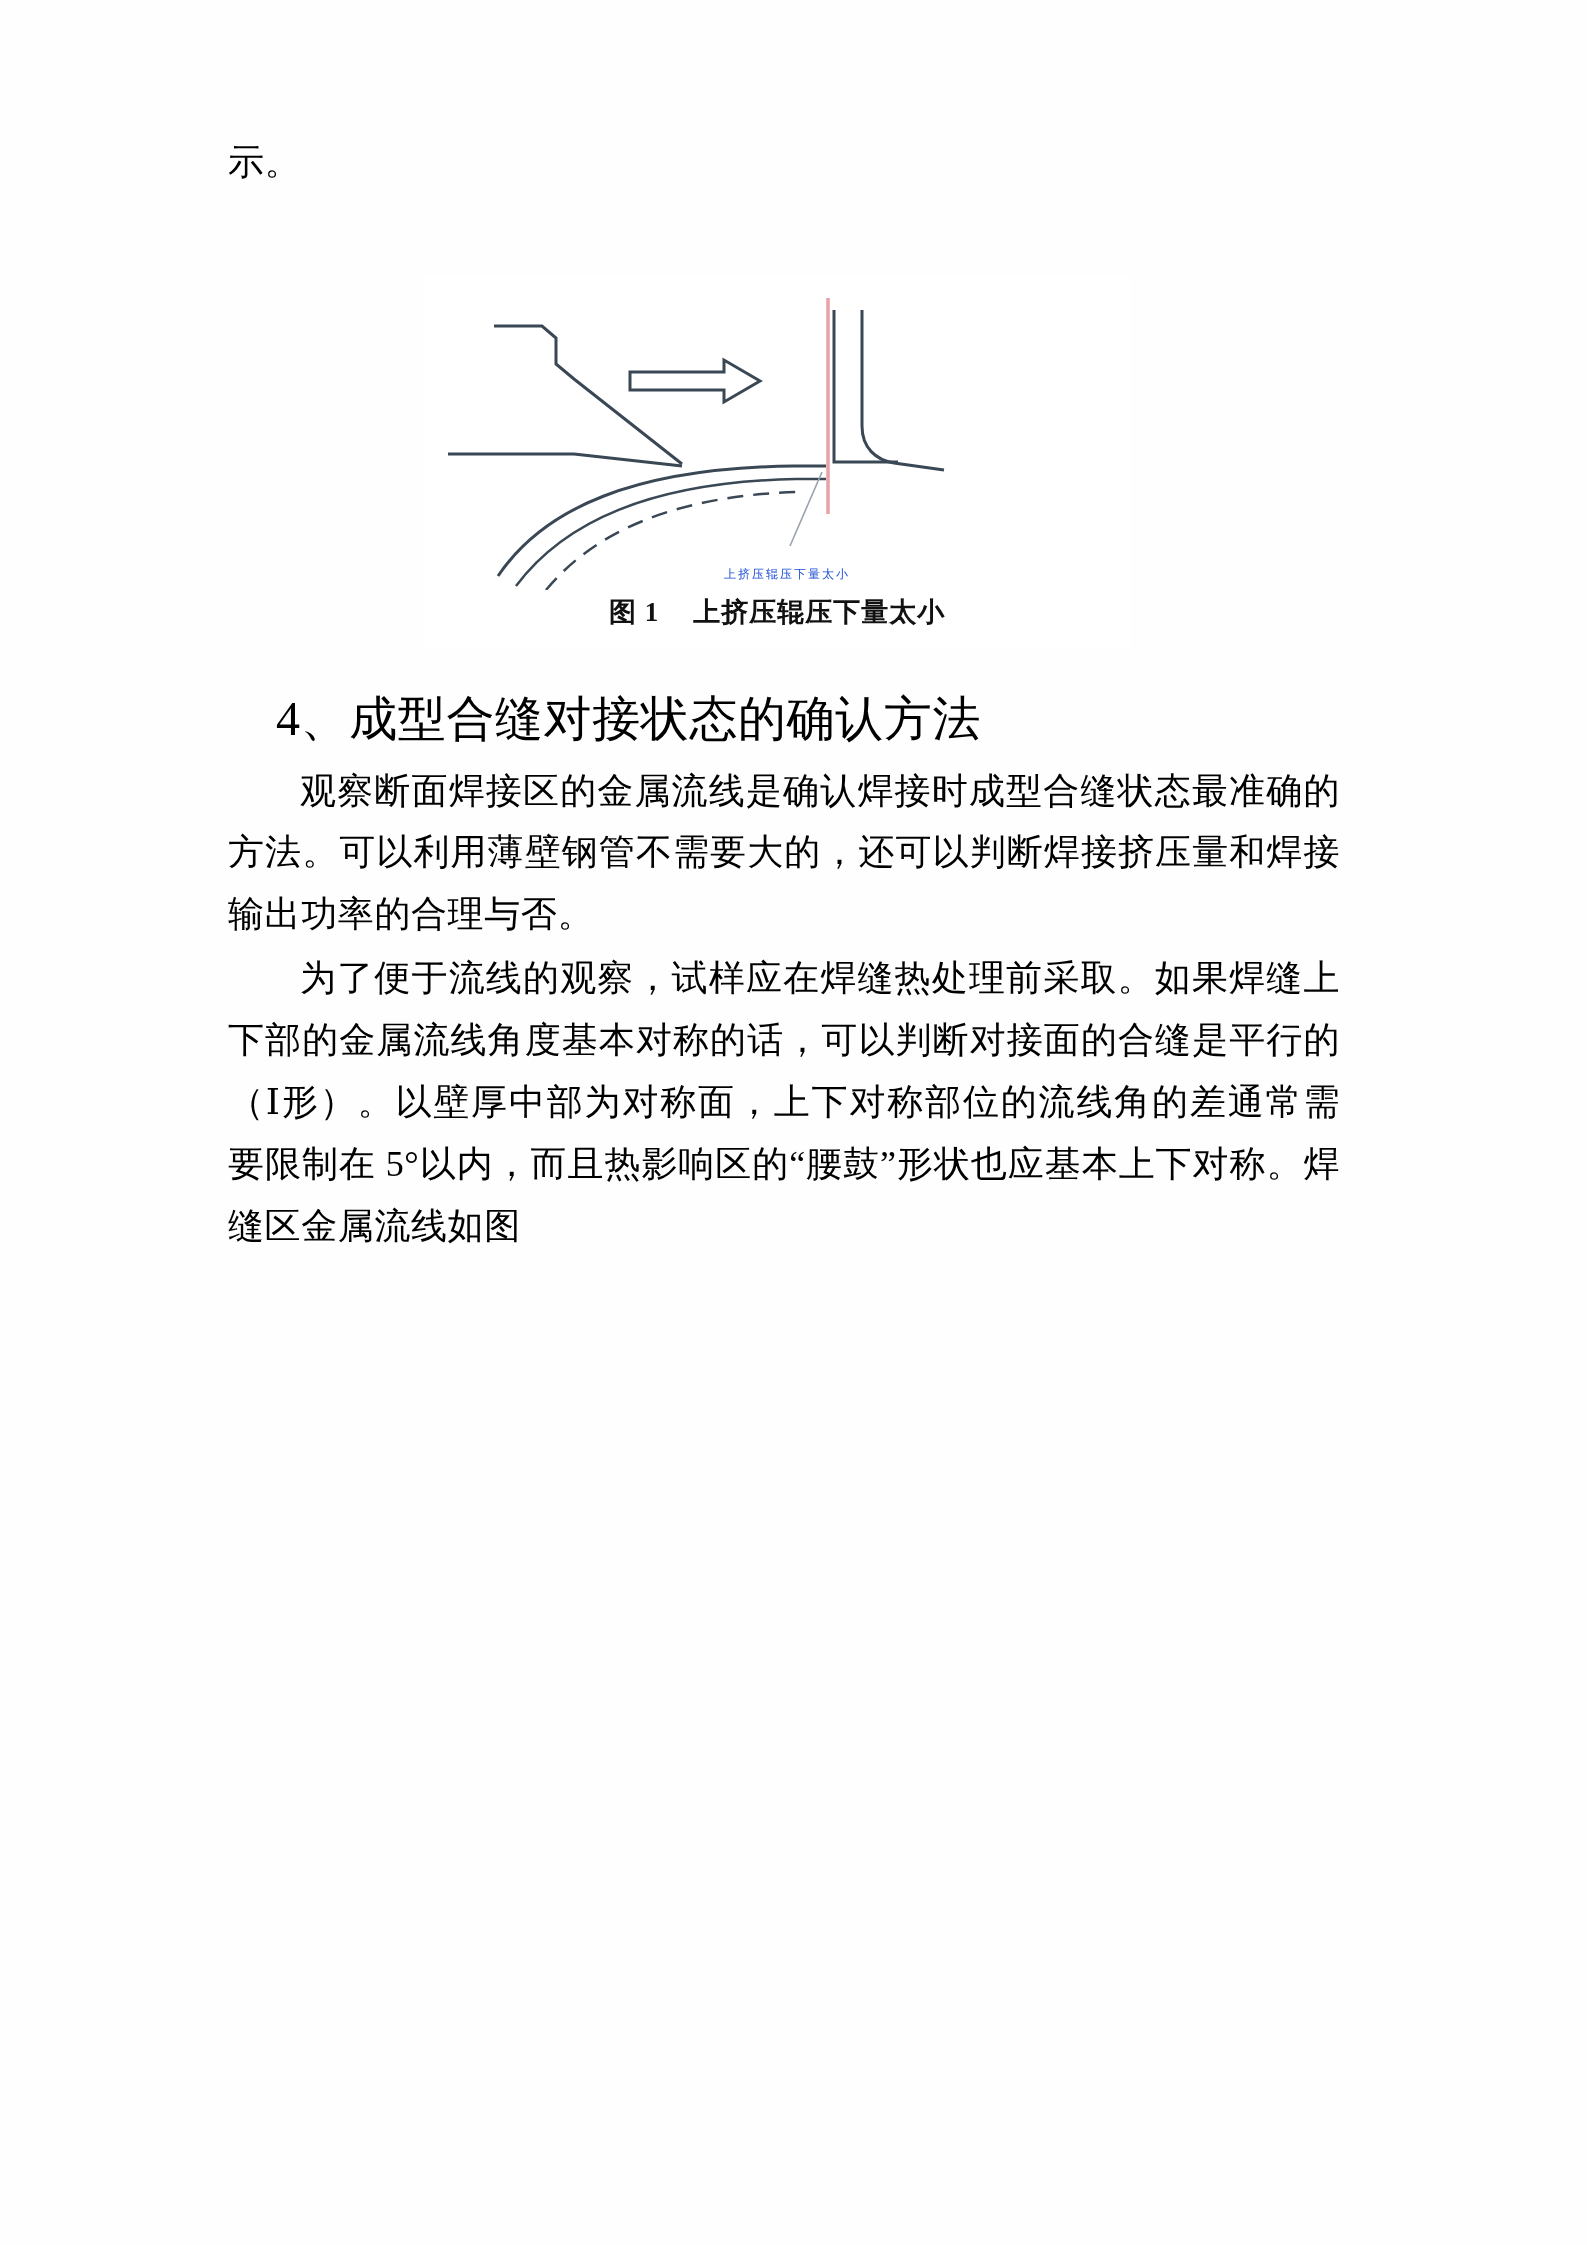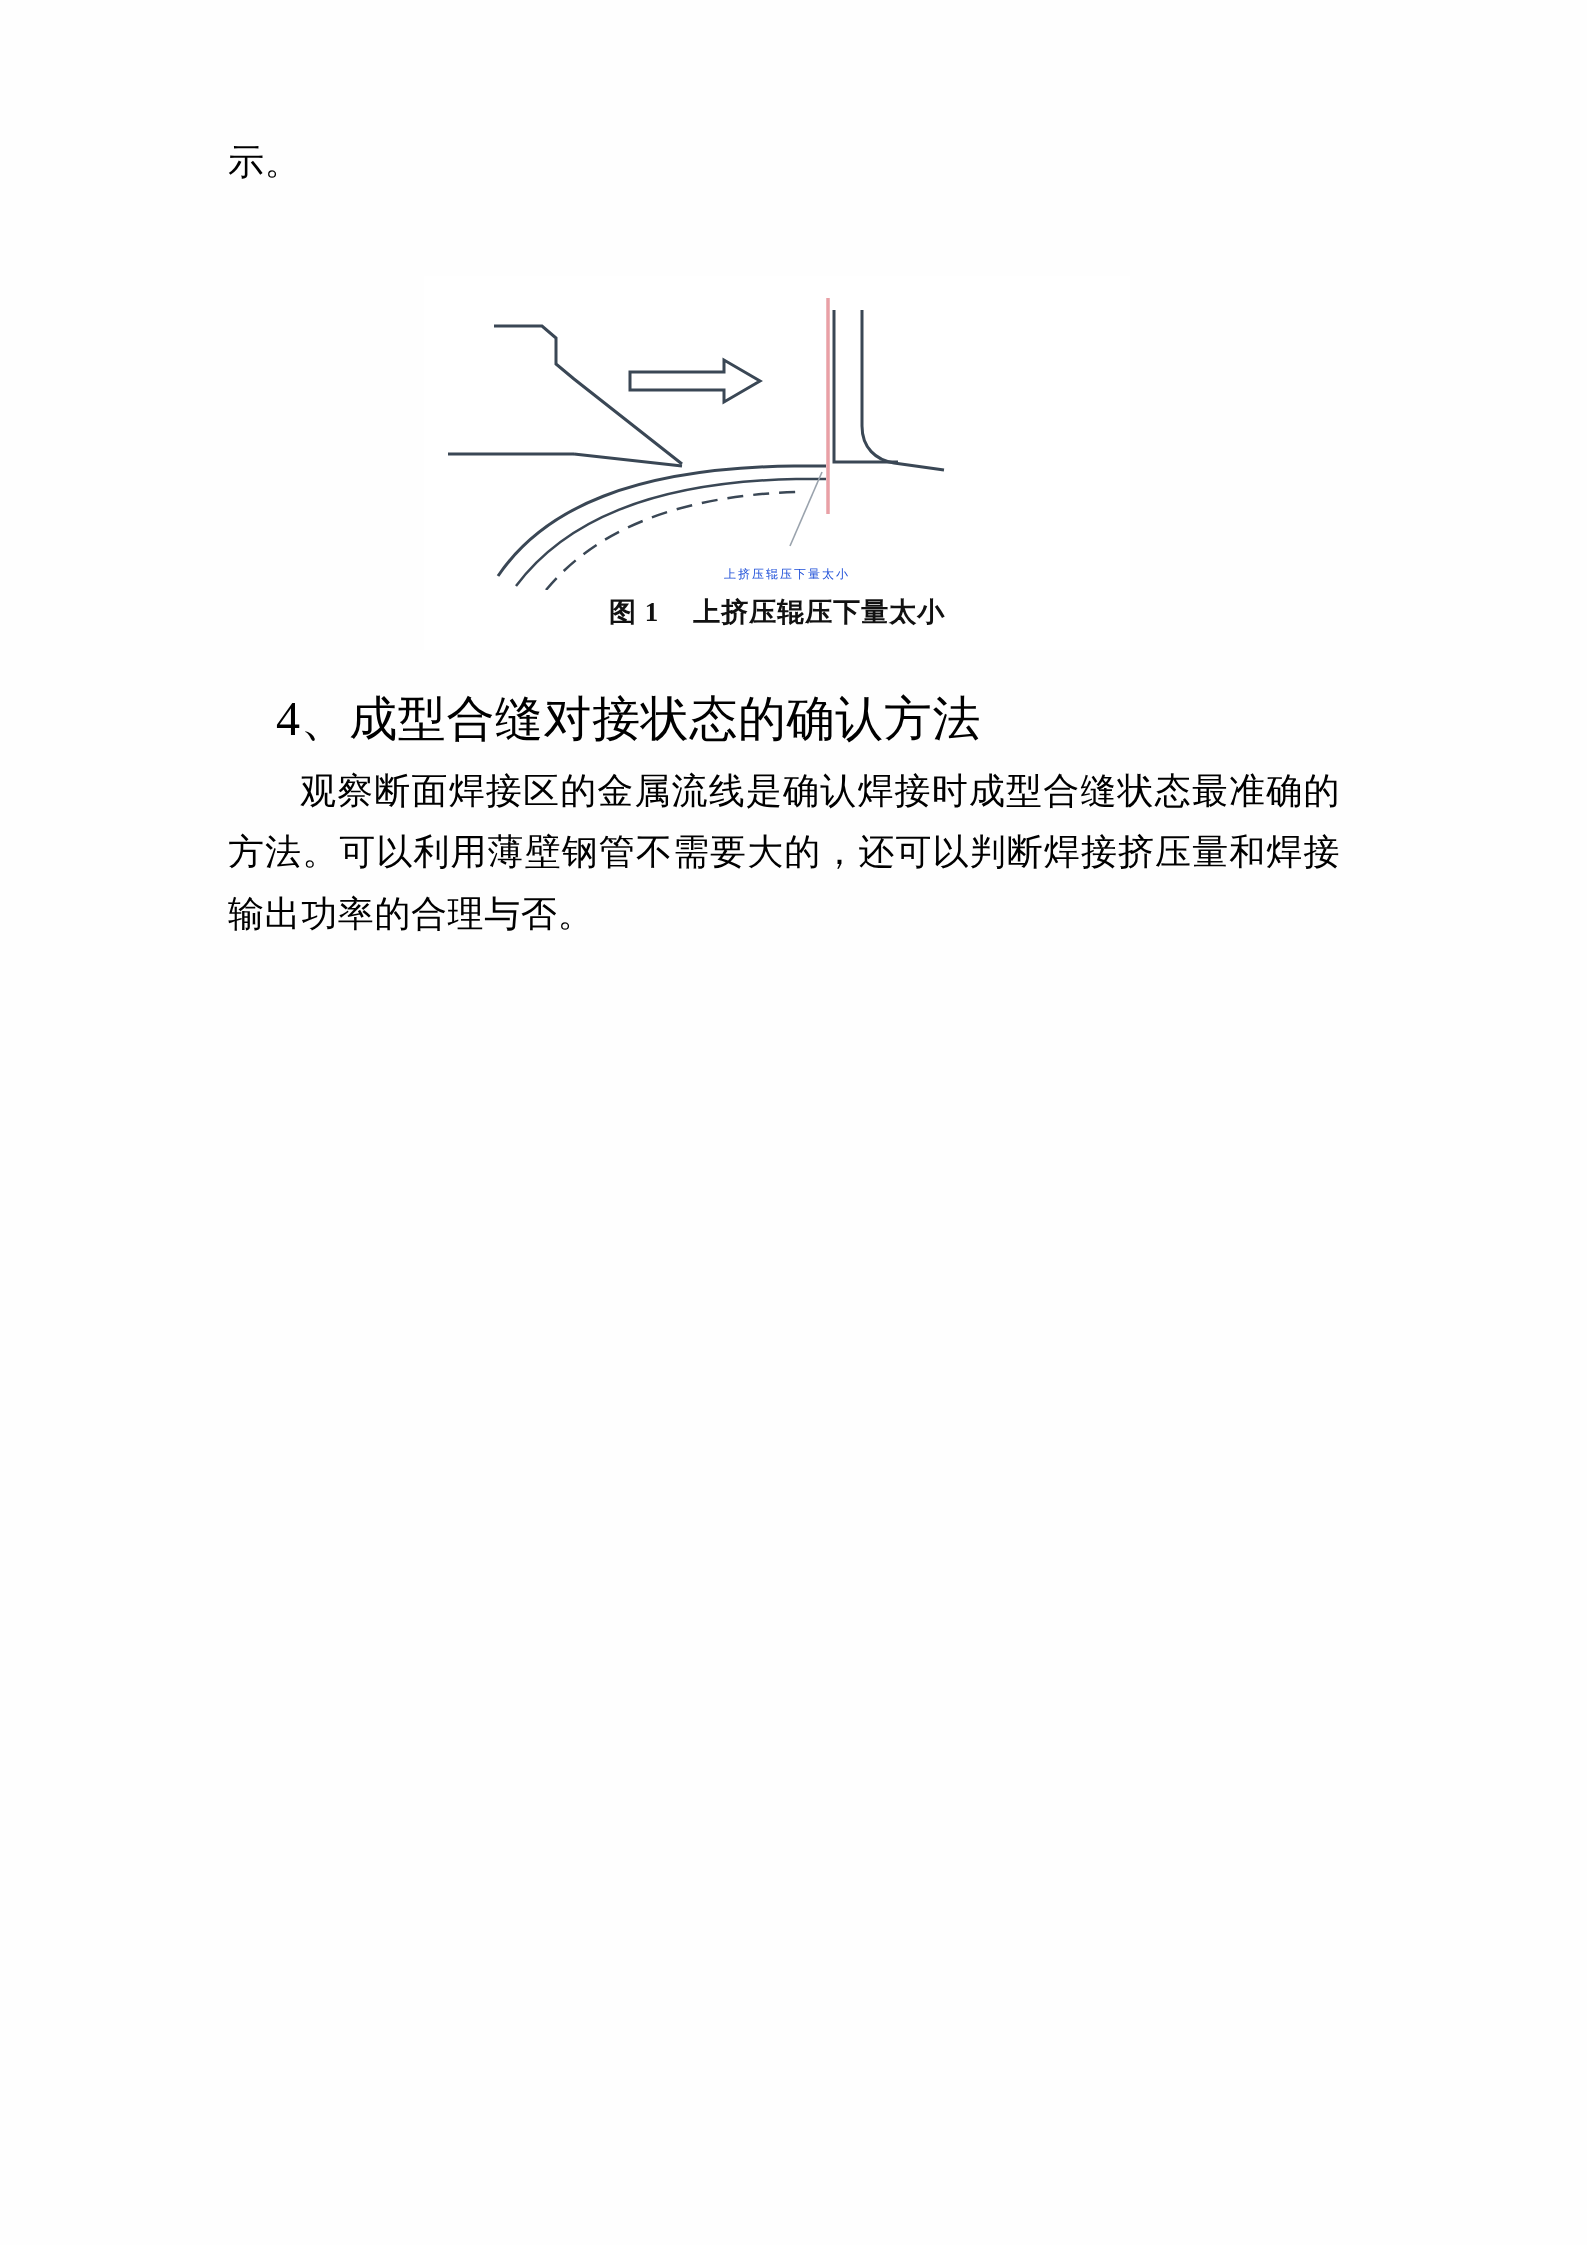--- a/index.html
+++ b/index.html
@@ -132,15 +132,16 @@
     </svg>
     <div class="fig-label" style="left:300px; top:290px;">上挤压辊压下量太小</div>
     <div class="figure-caption">
       <span class="cap-num">图 1</span><span>上挤压辊压下量太小</span>
     </div>
   </div>
 
   <div class="body-block">
     <p class="heading">4、成型合缝对接状态的确认方法</p>
     <p class="para indent">观察断面焊接区的金属流线是确认焊接时成型合缝状态最准确的方法。可以利用薄壁钢管不需要大的，还可以判断焊接挤压量和焊接输出功率的合理与否。</p>
+    <p class="para indent">为了便于流线的观察，试样应在焊缝热处理前采取。如果焊缝上下部的金属流线角度基本对称的话，可以判断对接面的合缝是平行的（Ⅰ形）。以壁厚中部为对称面，上下对称部位的流线角的差通常需要限制在 5°以内，而且热影响区的“腰鼓”形状也应基本上下对称。焊缝区金属流线如图</p>
   </div>
 
 </div>
 
 </body></html>

